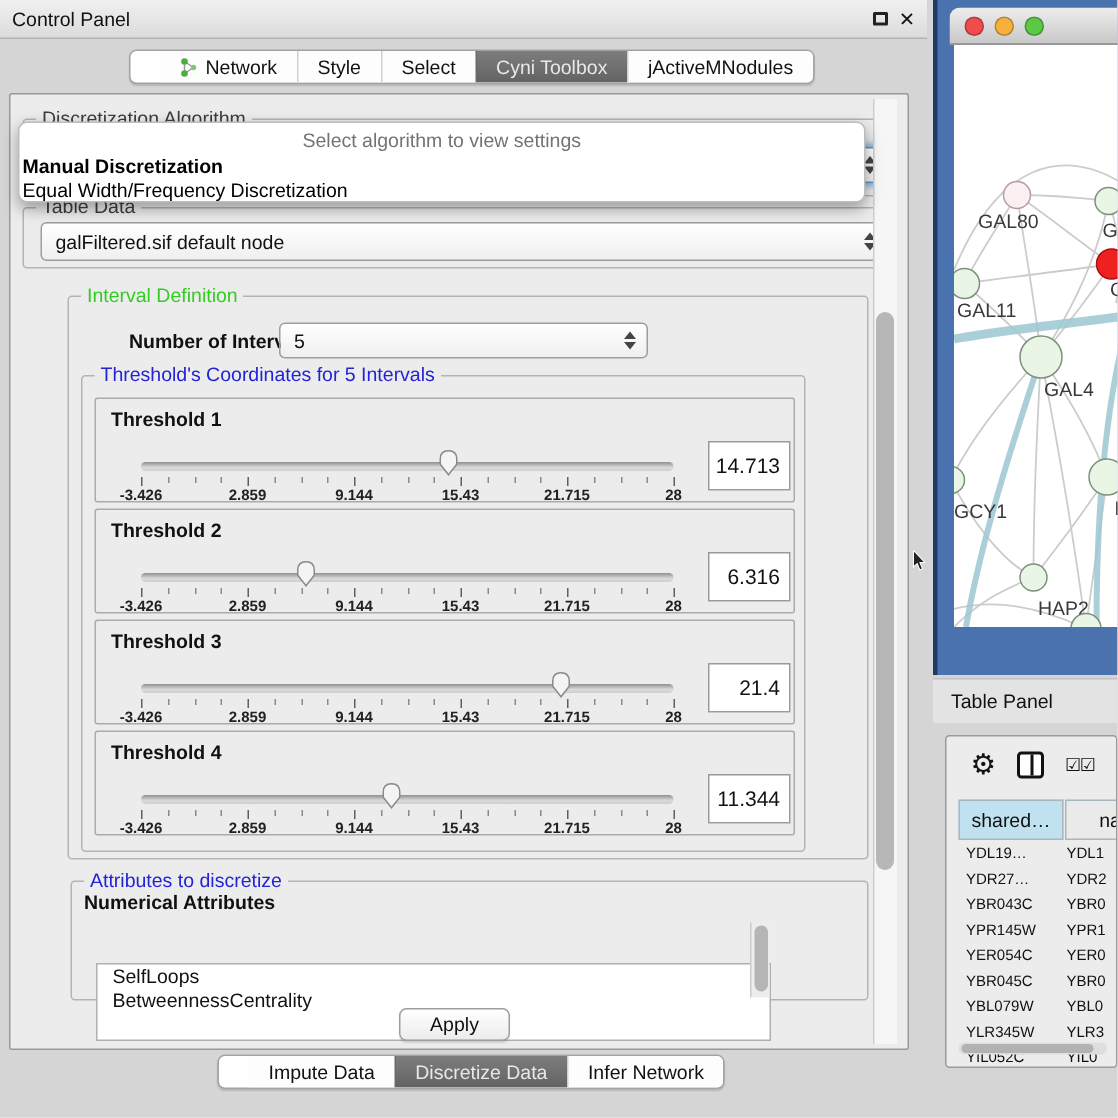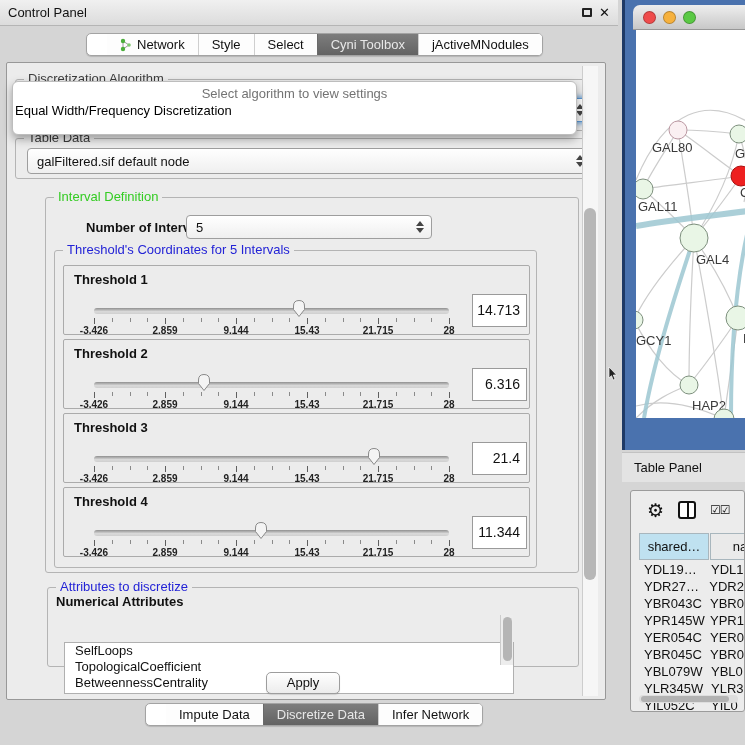--- a/index.html
+++ b/index.html
@@ -84,21 +84,21 @@
     display:flex; align-items:center; padding-left:12px; font-size:13px; }
   .tp-panel { left:630px; top:490px; width:115px; height:222px; background:#ececec;
     border:1px solid #9b9b9b; border-radius:3px; overflow:hidden; }
   .tp-toolbar { position:absolute; left:0; top:0; width:100%; height:38px; display:flex; align-items:center; gap:14px; padding-left:16px; }
   .gear { font-size:19px; line-height:1; color:#111; }
   .colico { width:18px; height:18px; border:2px solid #111; border-radius:3px; position:relative; background:#fff; }
   .colico:before { content:""; position:absolute; left:50%; top:0; bottom:0; width:2px; background:#111; }
   .checks { font-size:12px; letter-spacing:-1px; white-space:nowrap; }
   .tp-header { position:absolute; top:42px; height:27px; font-size:13px; display:flex; }
   .th-cell { border:1px solid #a8b6bd; display:flex; align-items:center; justify-content:center; }
-  .tp-rows { position:absolute; left:8px; top:70px; right:0; font-size:13px; }
+  .tp-rows { position:absolute; left:8px; top:70px; right:0; font-size:10px; }
   .tp-row { display:flex; line-height:17px; white-space:nowrap; }
   .tp-row .c1 { width:72px; padding-left:5px; }
   .hsb { position:absolute; left:8px; top:204px; width:99px; height:8px; background:#dedede; border-radius:4px; }
   .hsb .hthumb { position:absolute; left:2px; top:1px; width:88px; height:6px; background:#b2b2b2; border-radius:3px; }
 
   .cursor-arrow { left:608px; top:367px; z-index:90; }
   svg text { font-family:"Liberation Sans","DejaVu Sans",sans-serif; }
 </style>
 </head>
 <body>
@@ -317,36 +317,36 @@
           </div>
         </div>
     </div>
   </div>
 
   <div class="groupbox" style="left:40px; top:524px; width:532px; height:80px;">
     <span class="gb-title t-blue">Attributes to discretize</span>
     <span style="position:absolute; left:8px; top:6px; font-size:13px; font-weight:700;">Numerical Attributes</span>
     <div class="listbox" id="attrList" style="left:16px; top:26px; width:450px; height:52px;margin-top:28px;">
         <div class="li">SelfLoops</div>
-        <div class="li">TopologicalCoefficient</div>
         <div class="li">BetweennessCentrality</div>
       </div>
     <div class="vsb" style="left:452px; top:27px; width:13px; height:50px;">
       <div class="vthumb" style="top:2px; height:44px;"></div>
     </div>
   </div>
 
   <div class="pushbtn" style="left:259px; top:609px; width:74px; height:22px;">Apply</div>
 </div>
 
 <div class="abs scrolltrack"></div>
 <div class="abs scrollthumb"></div>
 
 <div class="abs popup">
   <div class="hint">Select algorithm to view settings</div>
+  <div class="opt selbold">Manual Discretization</div>
   <div class="opt">Equal Width/Frequency Discretization</div>
 </div>
 
 <div class="abs tabstrip bottom-tabs" id="bottomTabs">
     <div class="tabseg">
       <span>Impute Data</span>
     </div>
     <div class="tabseg sel">
       <span>Discretize Data</span>
     </div>

